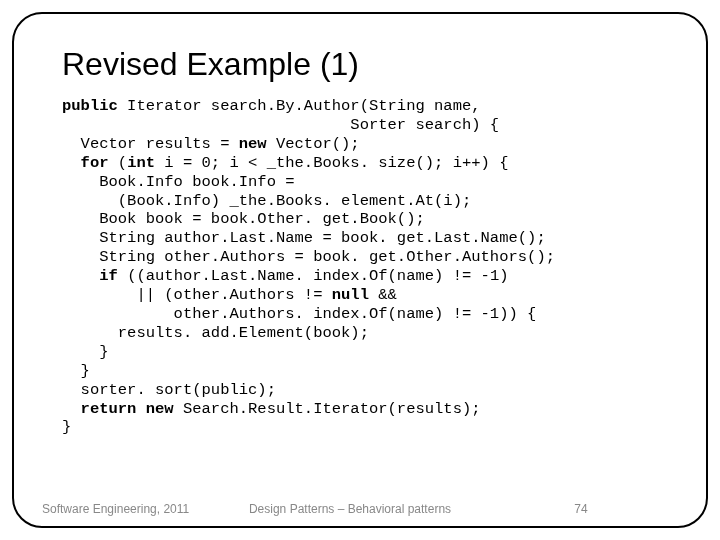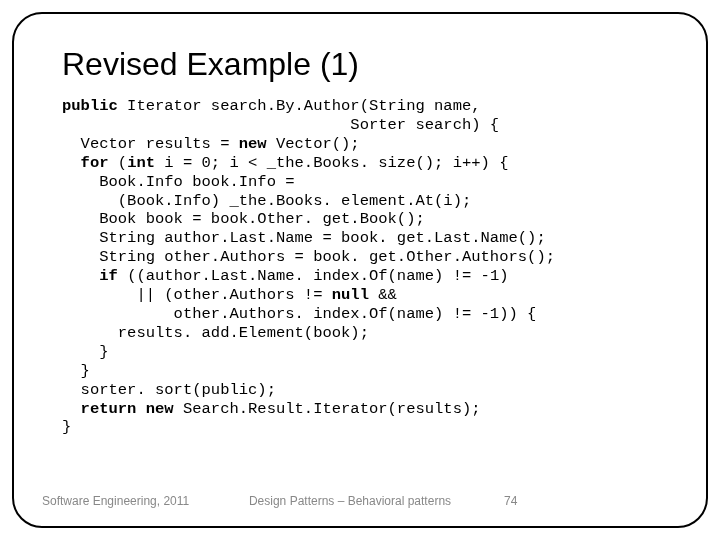--- a/index.html
+++ b/index.html
@@ -30,33 +30,33 @@
   .code {
     font-family: "Courier New", Courier, monospace;
     font-size: 15.5px;
     line-height: 1.22;
     white-space: pre;
     color: #000;
   }
   .kw { font-weight: bold; }
   .footer {
     position: absolute;
-    bottom: 18px;
+    bottom: 10px;
     left: 0;
     right: 0;
     display: flex;
     justify-content: space-between;
     align-items: center;
     padding: 0 48px 0 28px;
     font-size: 12px;
     color: #888;
   }
   .footer-left { flex: 1; text-align: left; }
   .footer-center { flex: 2; text-align: center; }
-  .footer-right { flex: 1; text-align: left; }
+  .footer-right { flex: 1; text-align: center; }
 </style>
 </head>
 <body>
 
 <div class="slide-frame">
   <div class="title">Revised Example (1)</div>
 
   <div class="code"><span class="kw">public</span><span> Iterator search.By.Author(String name,</span>
 <span>                               Sorter search) {</span>
 <span>  Vector results = </span><span class="kw">new</span><span> Vector();</span>

